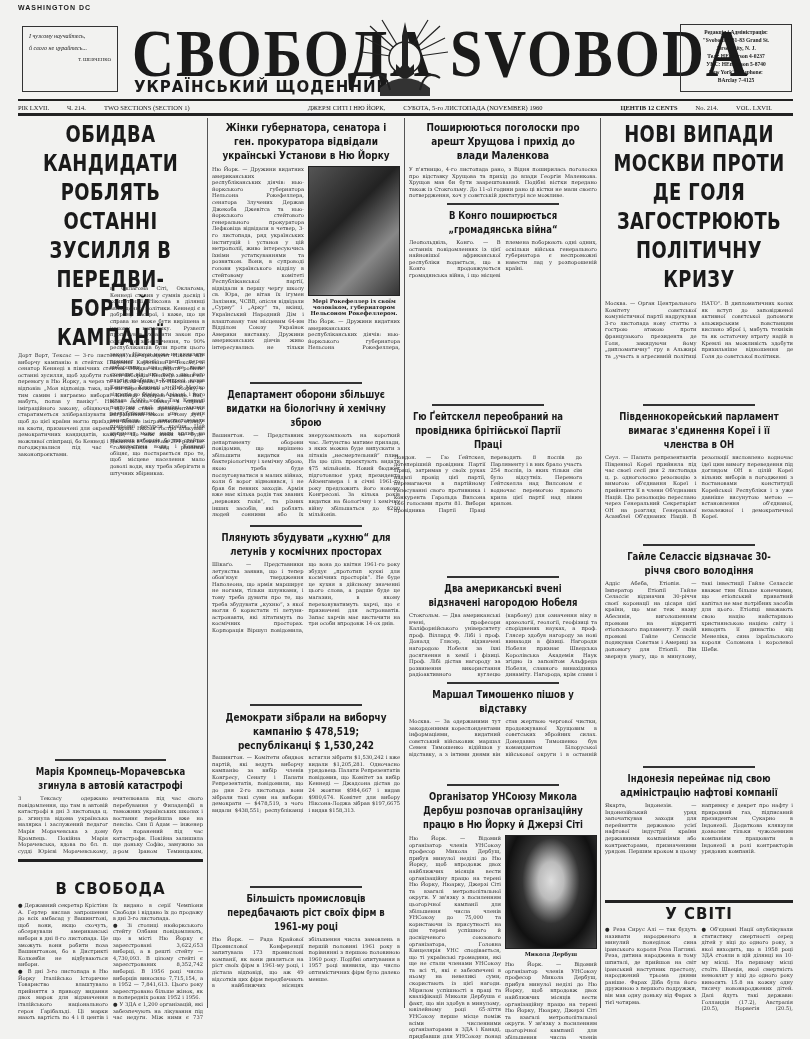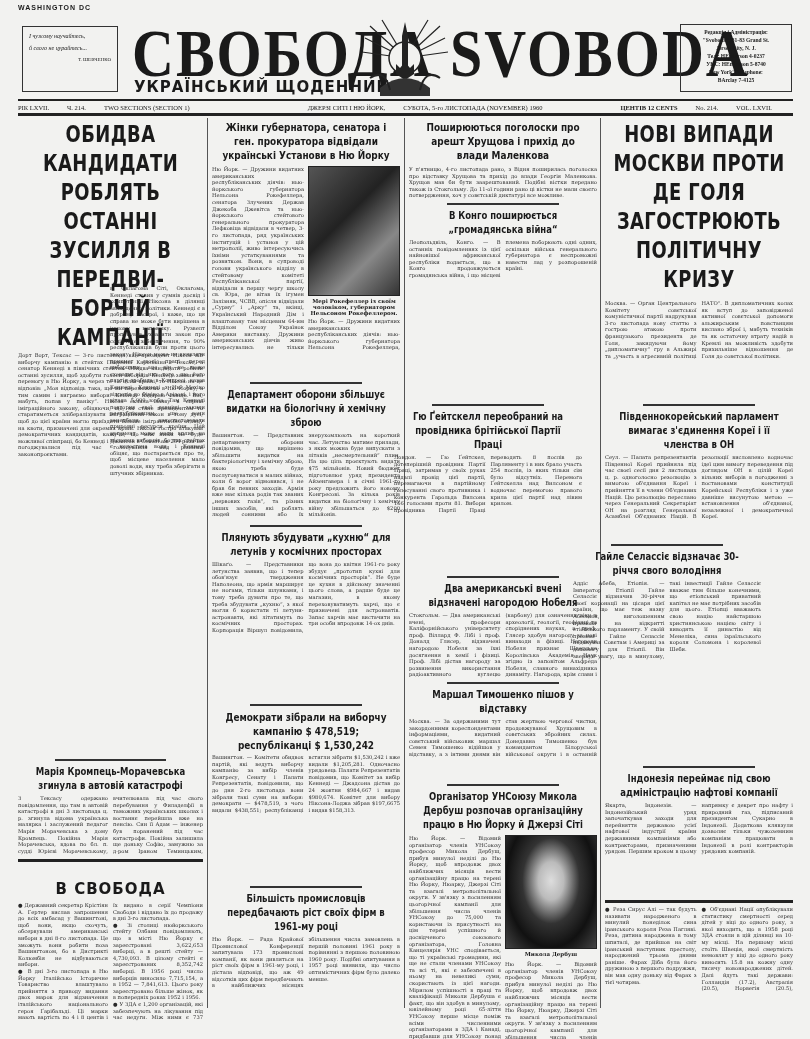--- a/index.html
+++ b/index.html
@@ -201,33 +201,34 @@
     <h1 class="h-big" style="font-size:23px;line-height:29px;margin:0 -18px">НОВІ ВИПАДИ МОСКВИ ПРОТИ ДЕ ГОЛЯ ЗАГОСТРЮЮТЬ ПОЛІТИЧНУ КРИЗУ</h1>
     <div class="txt" style="column-count:2;column-gap:5px;height:185px;overflow:hidden;margin-top:6px">Москва. — Орган Центрального Комітету совєтської комуністичної партії надрукував 3-го листопада нову статтю з гострою атакою проти французького президента де Голя, закидуючи йому „дипломатичну“ гру в Альжирі та „участь в агресивній політиці НАТО“. В дипломатичних колах як вступ до заповідженої активної совєтської допомоги альжирським повстанцям вислано зброї і, мабуть техніків та як остаточну втрату надій в Кремлі на можливість здобути прихильніше відношення де Голя до совєтської політики.</div>
   </div>
 
   <div class="col" style="left:605px;top:400px;width:188px">
     <div class="rule-short"></div>
     <h3 class="h-med" style="font-size:10px;margin:0 -6px">Південнокорейський парламент вимагає з'єдинення Кореї і її членства в ОН</h3>
     <div class="txt" style="column-count:2;column-gap:5px;height:100px;overflow:hidden;margin-top:2px">Сеул. — Палата репрезентантів Південної Кореї прийняла під час своєї сесії дня 2 листопада ц. р. одноголосно резолюцію з вимогою об'єднання Кореї і прийняття її в члени Об'єднаних Націй. Цю резолюцію переслано через Генеральний Секретаріат ОН на розгляд Генеральної Асамблеї Об'єднаних Націй. В резолюції висловлено водночас ідеї цим вимогу переведення під доглядом ОН в цілій Кореї вільних виборів в погодженні з постановами конституції Корейської Республіки і з уже давніше висунутою метою — встановлення об'єднаної, незалежної і демократичної Кореї.</div>
   </div>
 
-  <div class="col" style="left:573px;top:540px;width:188px">
+  <div class="col" style="left:605px;top:540px;width:188px">
     <div class="rule-short"></div>
     <h3 class="h-med" style="font-size:10px">Гайле Селассіє відзначає 30-річчя свого володіння</h3>
     <div class="txt" style="column-count:2;column-gap:5px;height:170px;overflow:hidden;margin-top:2px">Аддіс Абеба, Етіопія. — Імператор Етіопії Гайле Селассіє відзначив 30-річчя своєї коронації на цісаря цієї країни, що має теж назву Абесинія, виголошенням промови на відкритті етіопського парламенту. У своїй промові Гайле Селассіє подякував Совєтам і Америці за допомогу для Етіопії. Він звернув увагу, що в минулому, такі інвестиції Гайле Селассіє вважає тим більше конечними, що етіопський приватний капітал не має потрібних засобів для цього. Етіопці вважають свою націю найстаршою християнською нацією світу і виводять її династію від Менеліка, сина ізраїльського короля Соломона і королевої Шеби.</div>
   </div>
 
   <div class="col" style="left:605px;top:762px;width:188px">
     <div class="rule-short"></div>
     <h3 class="h-med" style="font-size:10px;margin:0 -6px">Індонезія переймає під свою адміністрацію нафтові компанії</h3>
     <div class="txt" style="column-count:2;column-gap:5px;height:70px;overflow:hidden;margin-top:2px">Якарта, Індонезія. — Індонезійський уряд започаткував заходи для перейняття державою усієї нафтової індустрії країни державними компаніями або контракторами, призначеними урядом. Першим кроком в цьому напрямку є декрет про нафту і природний газ, підписаний президентом Сукарно в Індонезії. Додаткова клявзуля дозволяє тільки чужоземним компаніям працювати в Індонезії в ролі контракторів урядових компаній.</div>
   </div>
 
   <div class="col" style="left:605px;top:900px;width:188px">
     <div class="bar"></div>
+    <div class="sect" style="margin-top:2px">У СВІТІ</div>
     <div style="column-count:2;column-gap:5px;height:90px;overflow:hidden;margin-top:3px">
       <div class="txt">● Реза Сирус Алі — так будуть називати народженого в минулий понеділок сина іранського короля Реза Пагляві. Реза, дитина народжена в тому шпиталі, де прийшов на світ іранський наступник престолу, народжений трьома днями раніше. Фарах Діба була його дружиною з першого подружжя, він мав одну доньку від Фарах з тієї чотирма.</div>
       <div class="txt">● Об'єднані Нації опублікували статистику смертності серед дітей у віці до одного року, з якої виходить, що в 1958 році ЗДА стояли в цій ділянці на 10-му місці. На першому місці стоїть Швеція, якої смертність немовлят у віці до одного року виносить 15.8 на кожну одну тисячу новонароджених дітей. Далі йдуть такі держави: Голландія (17.2), Австралія (20.5), Норвегія (20.5), Швайцарія (22.2), Англія (23.3), Данія (23.4), Нова Зеляндія (23.4), Фінляндія (24.5) і ЗДА (27.1).</div>
     </div>
   </div>
 
 </div>
 
 </body></html>

